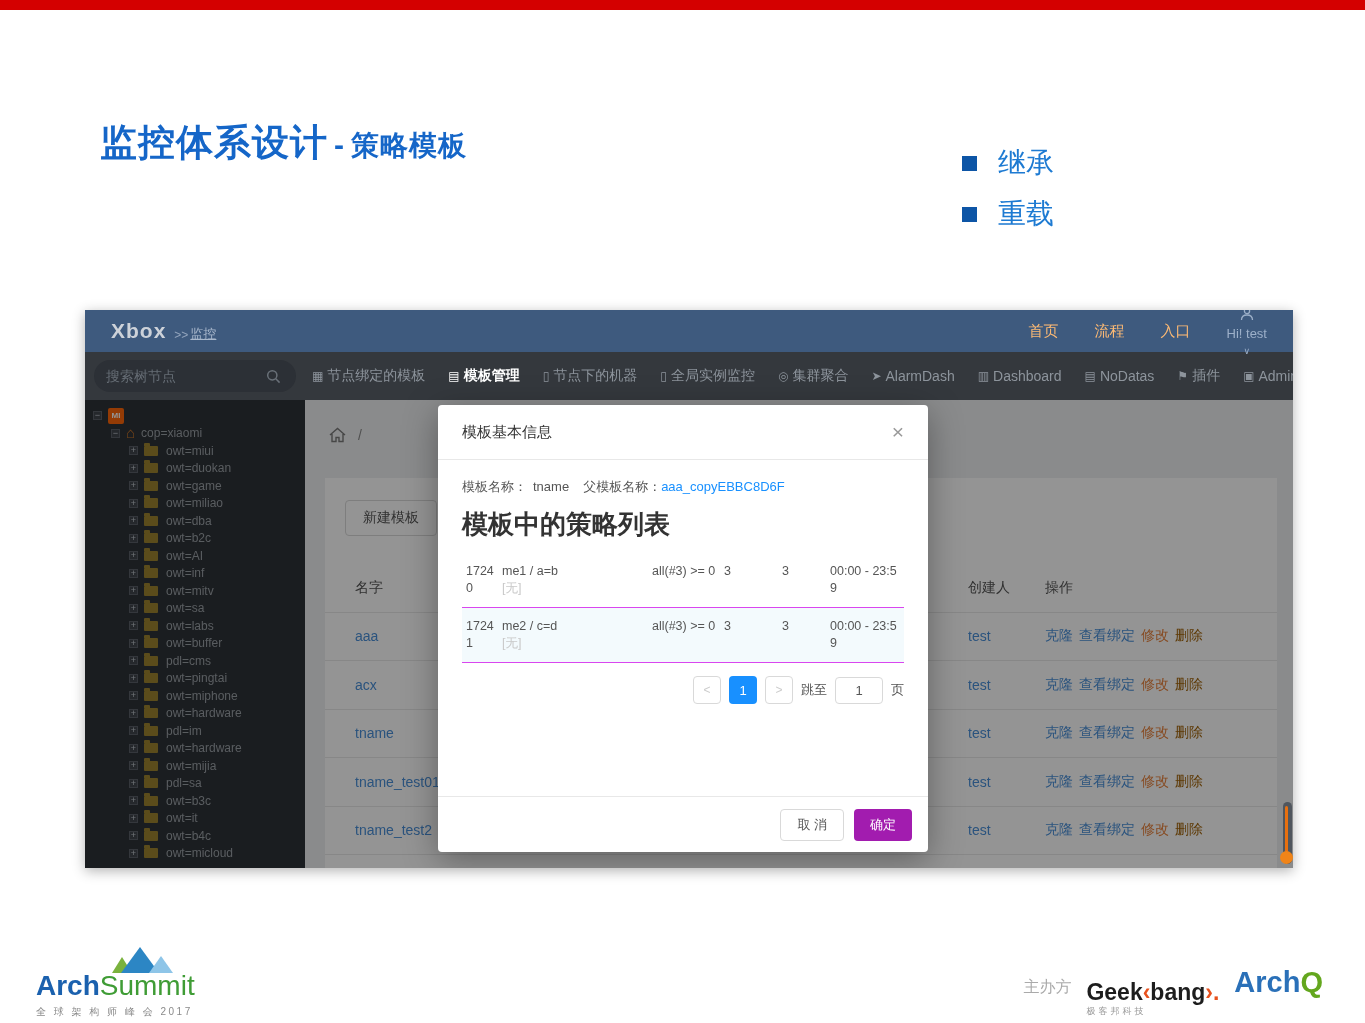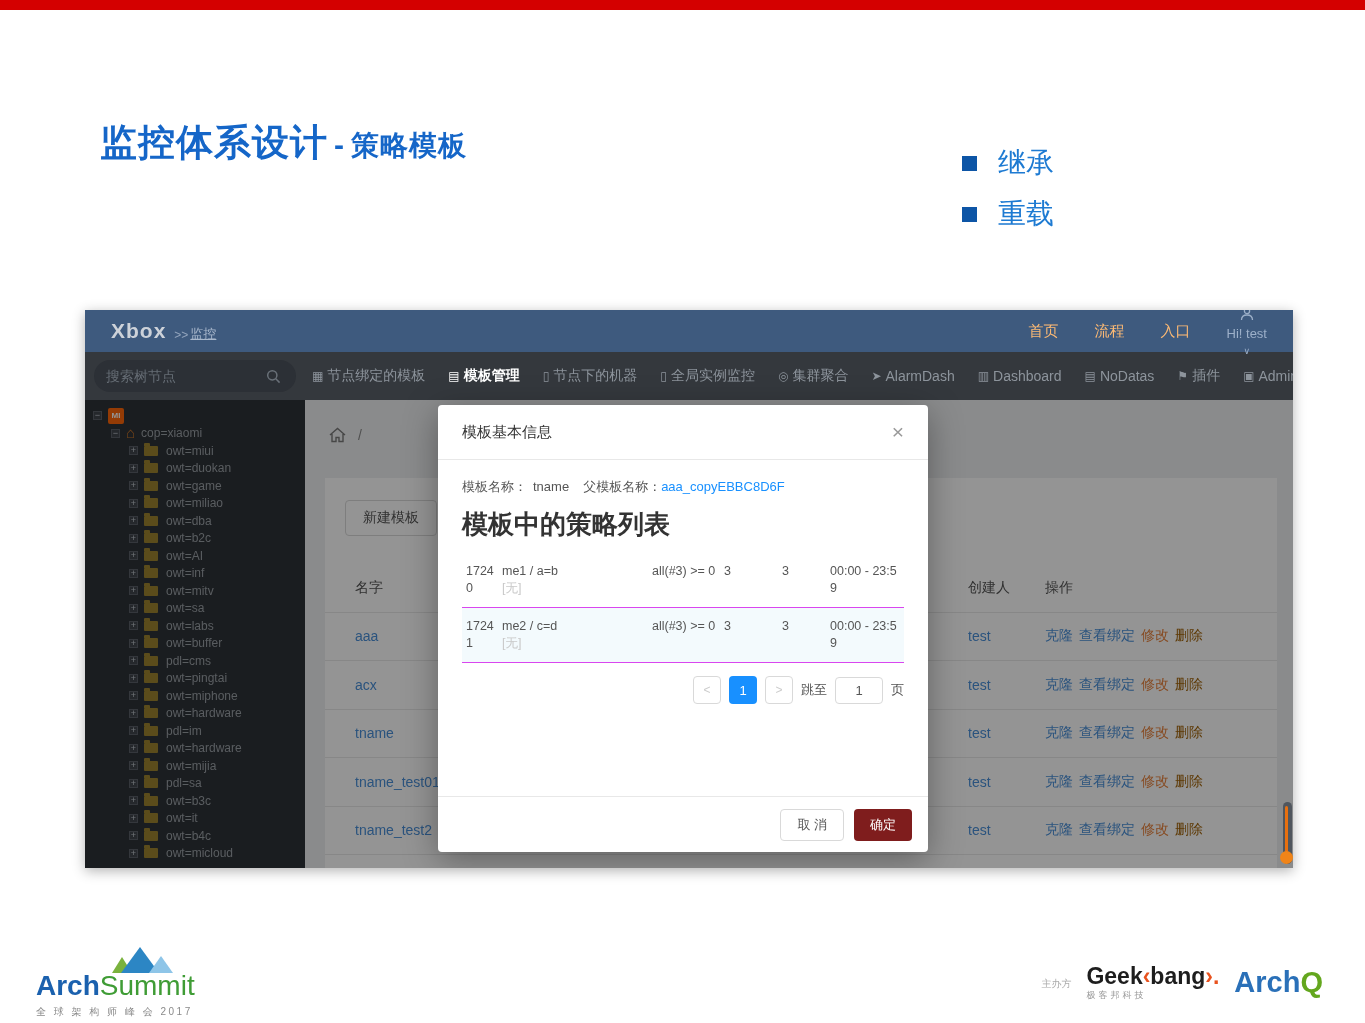--- a/index.html
+++ b/index.html
@@ -103,21 +103,21 @@
   .pg-btn { width:28px; height:28px; border:1px solid #d9d9d9; border-radius:4px; color:#ccc;
             display:flex; align-items:center; justify-content:center; font-size:12px; background:#fff; }
   .pg-active { width:28px; height:28px; background:#1890ff; border-radius:4px; color:#fff;
                display:flex; align-items:center; justify-content:center; font-size:13px; cursor:pointer; }
   .pg-input { width:48px; height:27px; border:1px solid #d9d9d9; border-radius:4px; text-align:center;
               font-size:13px; color:#555; outline:none; }
   .m-footer { position:absolute; bottom:0; left:0; right:0; height:56px; border-top:1px solid #e8e8e8;
               display:flex; align-items:center; justify-content:flex-end; gap:10px; padding-right:16px; }
   .btn { height:32px; padding:0 16px; border-radius:4px; font-size:13px; display:flex; align-items:center; cursor:pointer; }
   .btn-default { border:1px solid #d9d9d9; color:#555; background:#fff; }
-  .btn-primary { background:#7f1d1d; color:#fff; border:none; }
+  .btn-primary { background:#a21caf; color:#fff; border:none; }
 
   
   .scroll-thumb { position:absolute; right:1px; bottom:4px; width:9px; height:62px; background:#50565e;
                   border-radius:5px; z-index:12; }
   .pointer-line { position:absolute; right:5px; bottom:16px; width:3px; height:46px; background:#e87010;
                   border-radius:2px; z-index:13; }
   .pointer-dot { position:absolute; right:0; bottom:4px; width:13px; height:13px; background:#f08418;
                  border-radius:50%; z-index:13; }
 
   
@@ -126,22 +126,22 @@
   .tri { position:absolute; bottom:0; width:0; height:0; }
   .tri-green { left:0; border-left:10px solid transparent; border-right:10px solid transparent; border-bottom:16px solid #7ab23d; }
   .tri-blue { left:9px; border-left:19px solid transparent; border-right:19px solid transparent; border-bottom:26px solid #2c86c4; }
   .tri-light { left:37px; border-left:12px solid transparent; border-right:12px solid transparent; border-bottom:17px solid #8ec5e8; }
   .as-text { font-size:28px; margin-top:-3px; }
   .as-arch { color:#1b61ae; font-weight:bold; }
   .as-summit { color:#3f9c35; }
   .as-sub { font-size:10px; color:#8a8a8a; letter-spacing:2.5px; margin-top:3px; }
 
   .sponsors { position:absolute; right:42px; top:963px; display:flex; align-items:flex-start; gap:15px; }
-  .sponsor-label { font-size:10px; color:#aaa; margin-top:14px; }
-  .gb-line { font-size:23px; font-weight:bold; color:#1d1d1d; line-height:26px; }
+  .sponsor-label { font-size:16px; color:#aaa; margin-top:14px; }
+  .gb-line { font-size:23px; font-weight:bold; color:#1d1d1d; line-height:26px;margin-top:16px; }
   .gb-orange { color:#e8521e; }
   .gb-sub { font-size:9px; color:#999; letter-spacing:3px; margin-top:0; }
   .infoq { font-size:29px; font-weight:800; margin-top:3px; }
   .iq-info { color:#2a70b8; }
   .iq-q { color:#64a71e; }
 </style>
 </head>
 <body>
 
 <div class="red-bar"></div>

